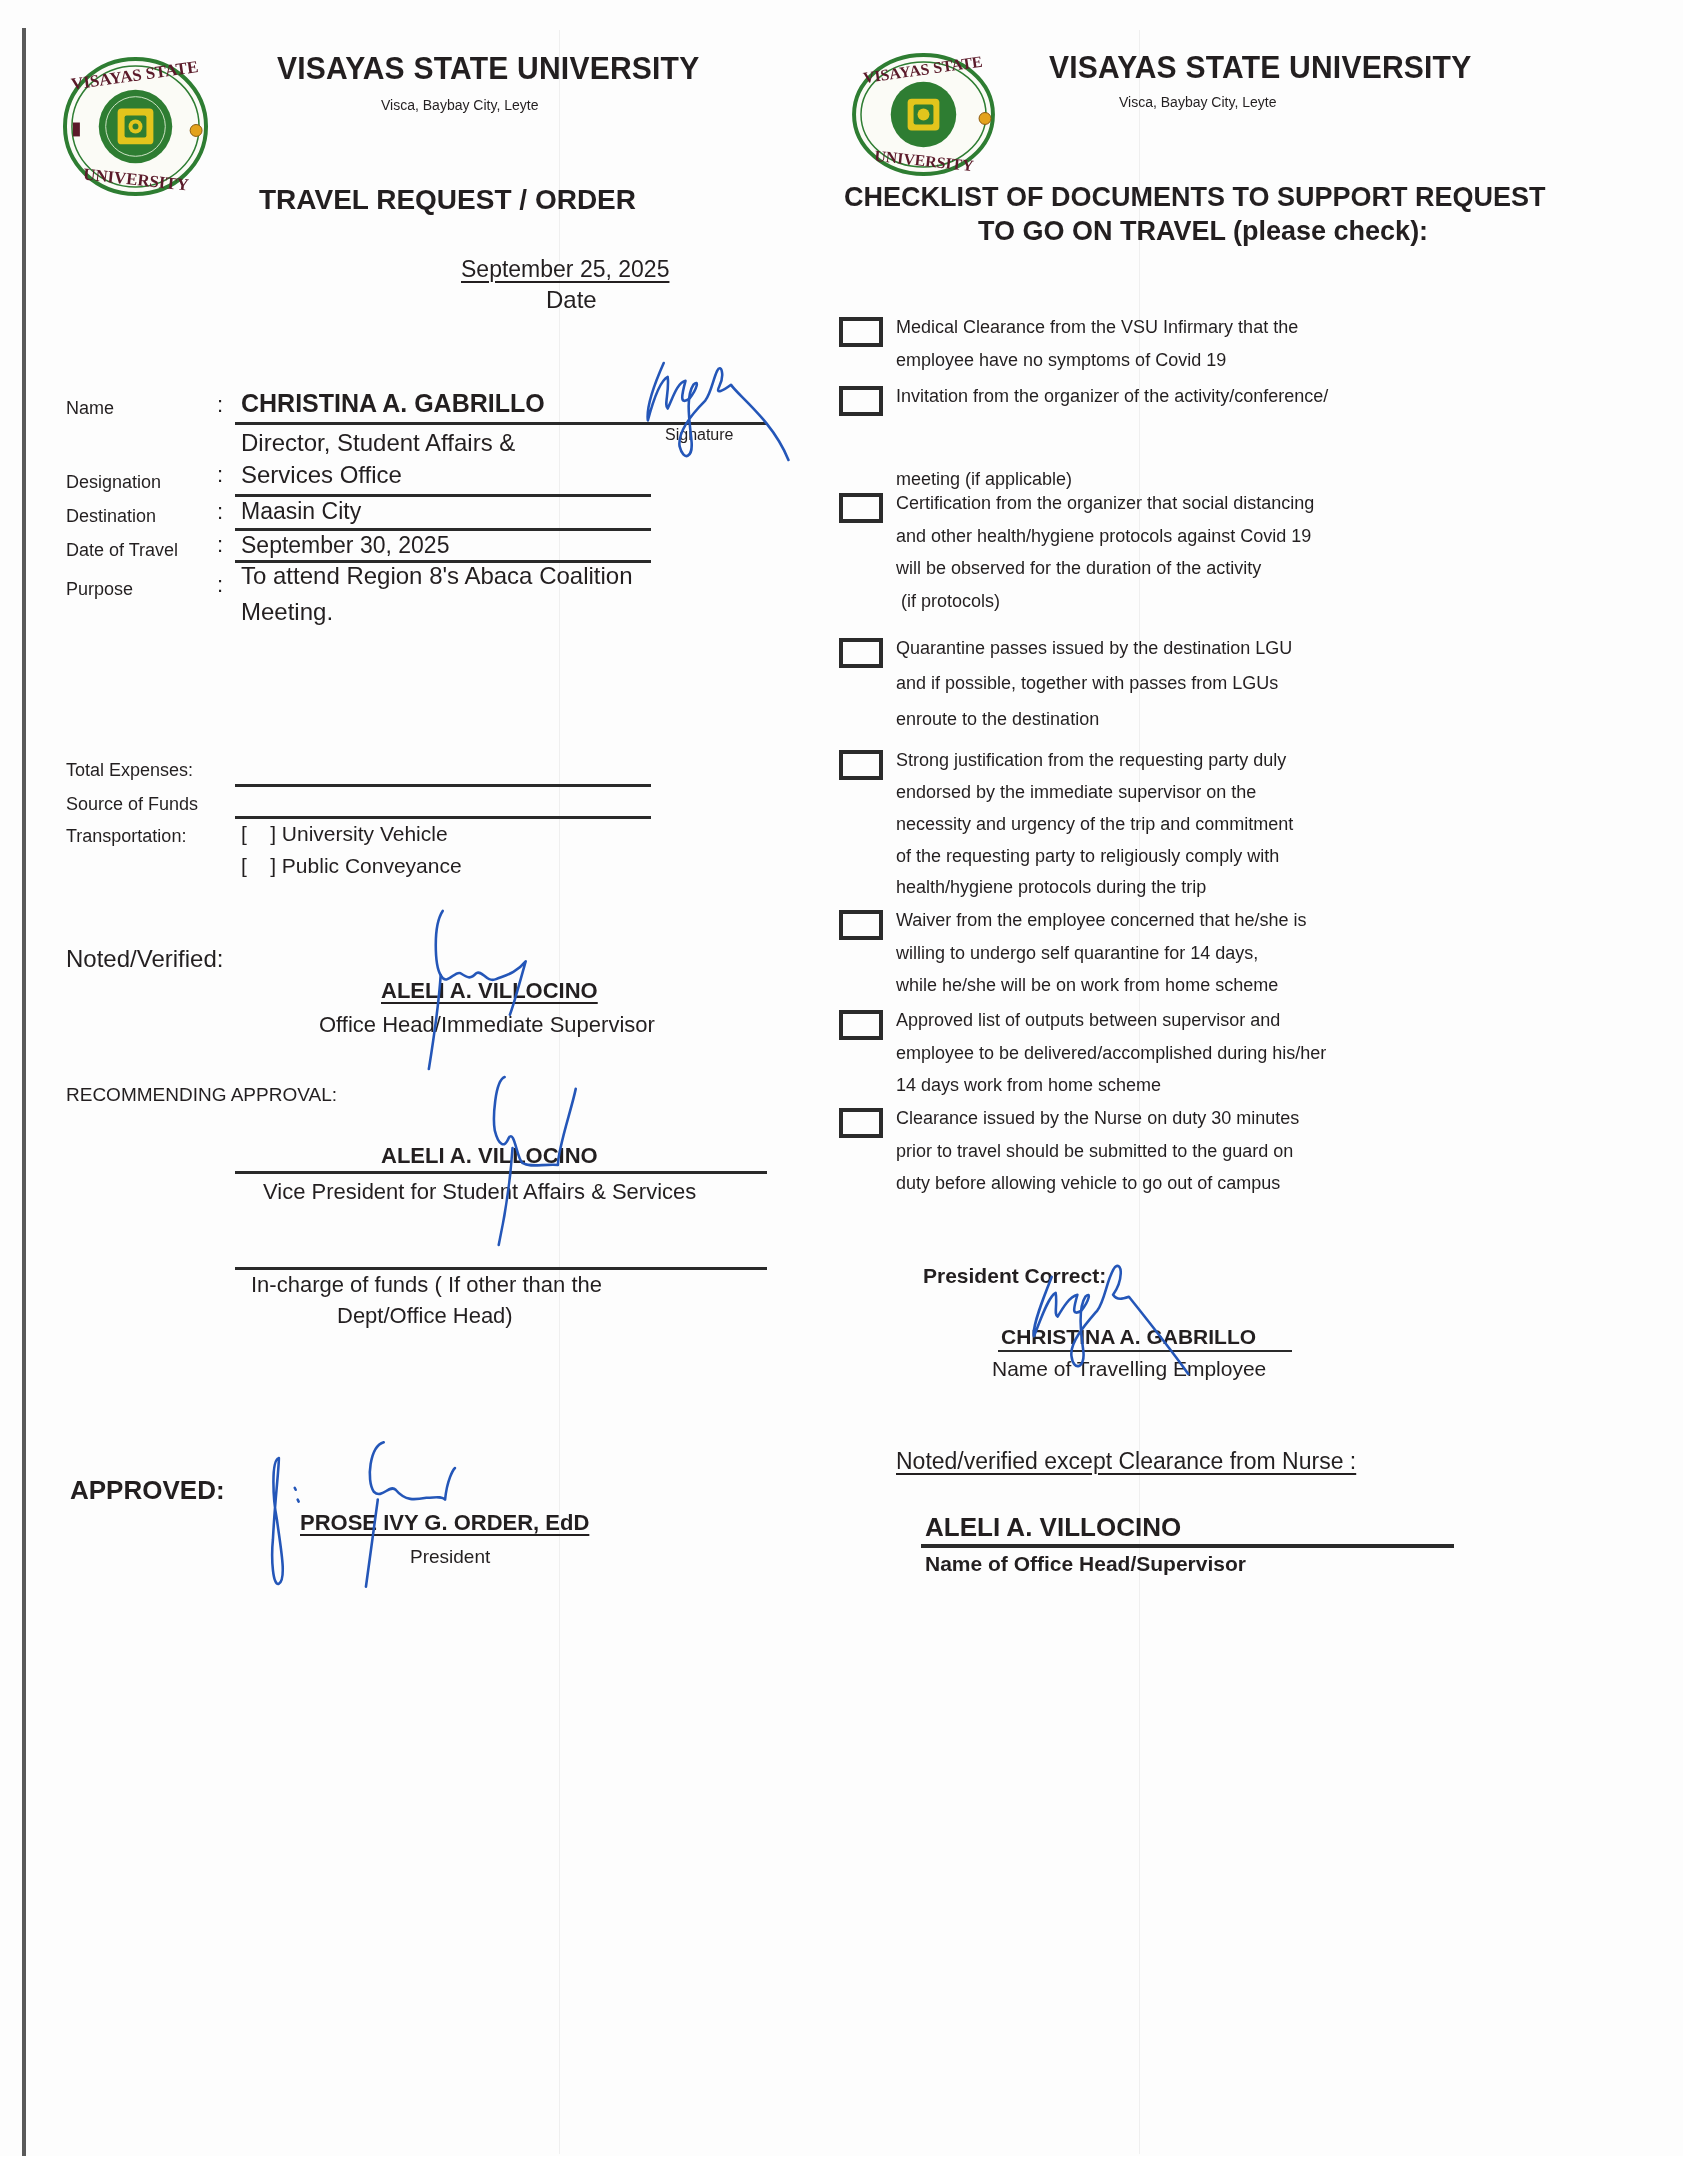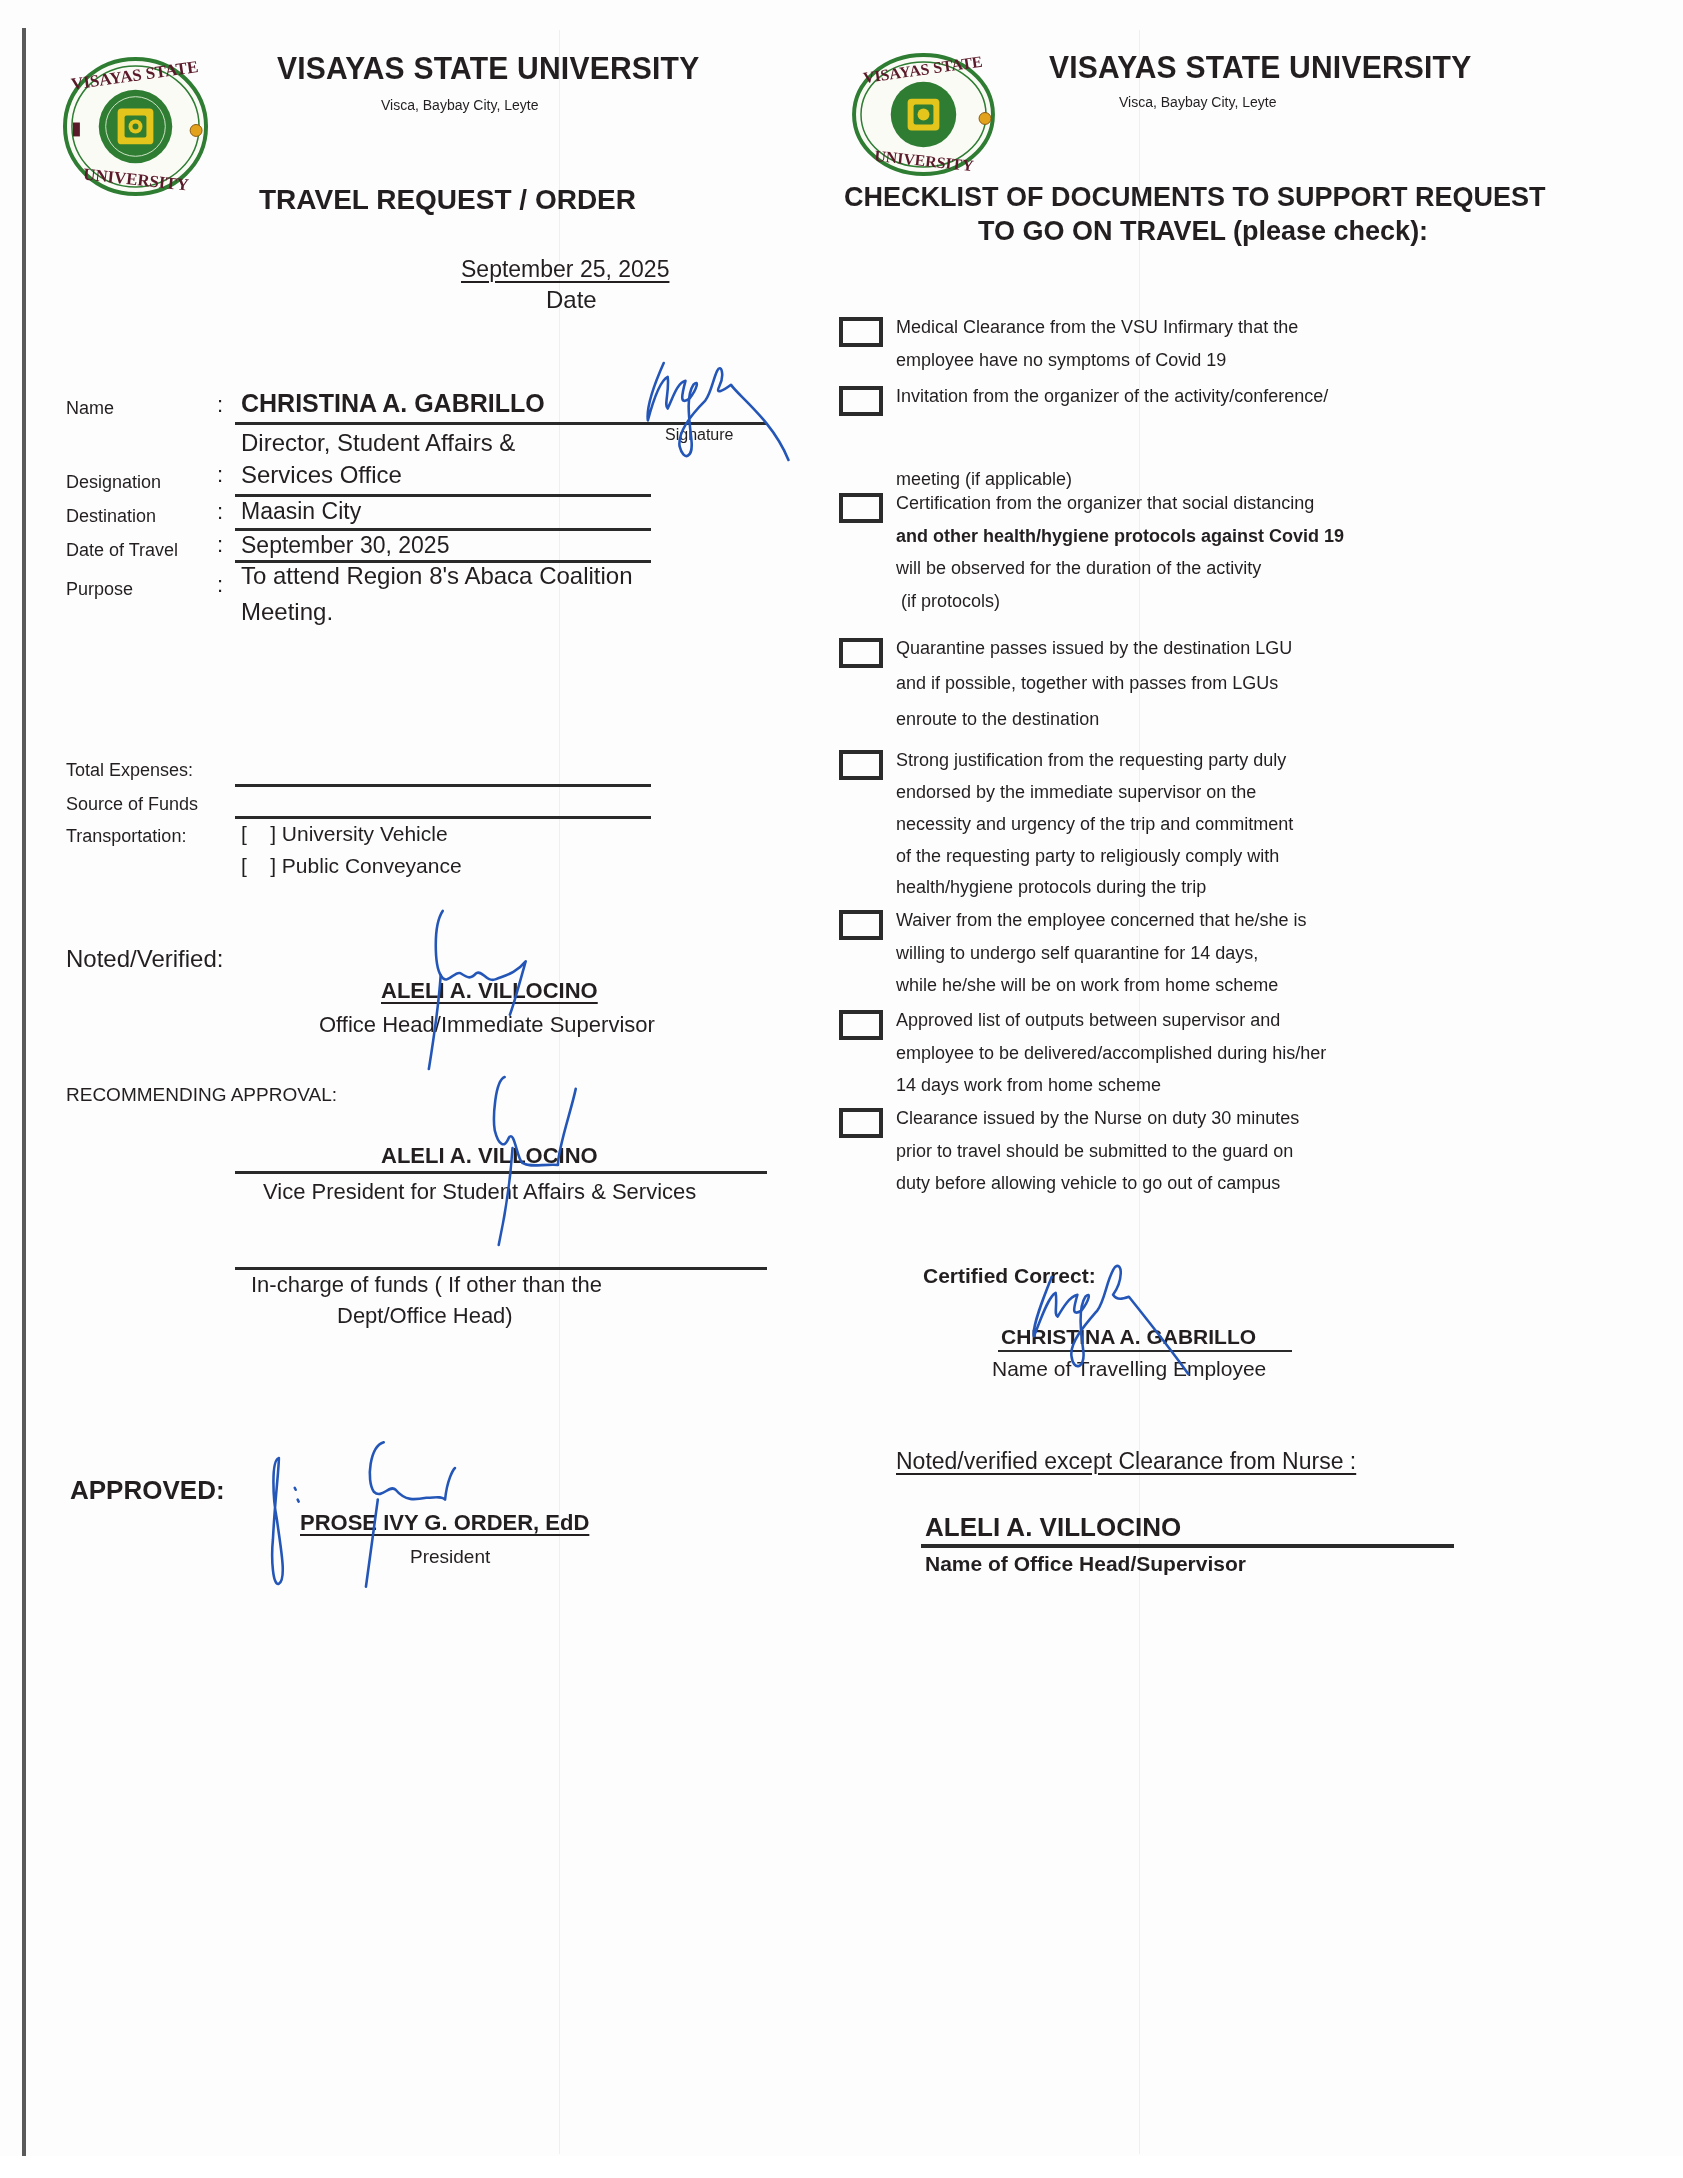--- a/index.html
+++ b/index.html
@@ -165,21 +165,21 @@
     <div id="checklist">
         <div class="chk" style="left: 839px; top: 317px;"></div>
         <div class="abs item-text" style="left: 896px; top: 311px; white-space: pre;">Medical Clearance from the VSU Infirmary that the</div>
         <div class="abs item-text" style="left: 896px; top: 344px; white-space: pre;">employee have no symptoms of Covid 19</div>
         <div class="chk" style="left: 839px; top: 386px;"></div>
         <div class="abs item-text" style="left: 896px; top: 380px; white-space: pre;">Invitation from the organizer of the activity/conference/</div>
         <div class="abs item-text" style="left: 896px; top: 410px; white-space: pre;"></div>
         <div class="abs item-text" style="left: 896px; top: 463px; white-space: pre;">meeting (if applicable)</div>
         <div class="chk" style="left: 839px; top: 493px;"></div>
         <div class="abs item-text" style="left: 896px; top: 487px; white-space: pre;">Certification from the organizer that social distancing</div>
-        <div class="abs item-text" style="left: 896px; top: 520px; white-space: pre; font-weight: bold;">and other health/hygiene protocols against Covid 19</div>
+        <div class="abs item-text" style="left: 896px; top: 520px; white-space: pre;">and other health/hygiene protocols against Covid 19</div>
         <div class="abs item-text" style="left: 896px; top: 552px; white-space: pre;">will be observed for the duration of the activity</div>
         <div class="abs item-text" style="left: 896px; top: 585px; white-space: pre;"> (if protocols)</div>
         <div class="chk" style="left: 839px; top: 638px;"></div>
         <div class="abs item-text" style="left: 896px; top: 632px; white-space: pre;">Quarantine passes issued by the destination LGU</div>
         <div class="abs item-text" style="left: 896px; top: 667px; white-space: pre;">and if possible, together with passes from LGUs</div>
         <div class="abs item-text" style="left: 896px; top: 703px; white-space: pre;">enroute to the destination</div>
         <div class="chk" style="left: 839px; top: 750px;"></div>
         <div class="abs item-text" style="left: 896px; top: 744px; white-space: pre;">Strong justification from the requesting party duly</div>
         <div class="abs item-text" style="left: 896px; top: 776px; white-space: pre;">endorsed by the immediate supervisor on the</div>
         <div class="abs item-text" style="left: 896px; top: 808px; white-space: pre;">necessity and urgency of the trip and commitment</div>
@@ -192,21 +192,21 @@
         <div class="chk" style="left: 839px; top: 1010px;"></div>
         <div class="abs item-text" style="left: 896px; top: 1004px; white-space: pre;">Approved list of outputs between supervisor and</div>
         <div class="abs item-text" style="left: 896px; top: 1037px; white-space: pre;">employee to be delivered/accomplished during his/her</div>
         <div class="abs item-text" style="left: 896px; top: 1069px; white-space: pre;">14 days work from home scheme</div>
         <div class="chk" style="left: 839px; top: 1108px;"></div>
         <div class="abs item-text" style="left: 896px; top: 1102px; white-space: pre;">Clearance issued by the Nurse on duty 30 minutes</div>
         <div class="abs item-text" style="left: 896px; top: 1135px; white-space: pre;">prior to travel should be submitted to the guard on</div>
         <div class="abs item-text" style="left: 896px; top: 1167px; white-space: pre;">duty before allowing vehicle to go out of campus</div>
       </div>
 
-    <div class="abs" style="left:923px;top:1264px;font-size:21px;font-weight:bold">Certified Correct:</div>
+    <div class="abs" style="left:923px;top:1264px;font-size:21px;font-weight:bold">President Correct:</div>
     <div class="abs" style="left:1001px;top:1325px;font-size:21px;font-weight:bold">CHRISTINA A. GABRILLO</div>
     <div class="rule" style="left:998px;top:1350px;width:294px;height:2px"></div>
     <div class="abs" style="left:992px;top:1357px;font-size:21px">Name of Travelling Employee</div>
     <svg class="sig" style="left:1020px;top:1257px" width="198" height="129" viewBox="0 0 200 130">
       <path d="M32,20 C24,40 12,70 14,80 C20,66 28,40 36,36 C38,48 34,58 38,60 C44,50 50,40 58,38 C54,52 52,60 62,54 C70,44 72,34 66,40 C58,52 62,80 64,95 C66,112 54,116 52,100 C50,86 66,68 78,54 C86,44 88,20 96,10 C104,4 104,24 94,38 C98,44 104,42 110,40 C126,60 150,90 170,118"></path>
     </svg>
 
     <div class="abs u" style="left:896px;top:1448px;font-size:23px">Noted/verified except Clearance from Nurse :</div>
     <div class="abs" style="left:925px;top:1512px;font-size:26px;font-weight:bold">ALELI A. VILLOCINO</div>
     <div class="rule" style="left:921px;top:1544px;width:533px;height:4px"></div>

